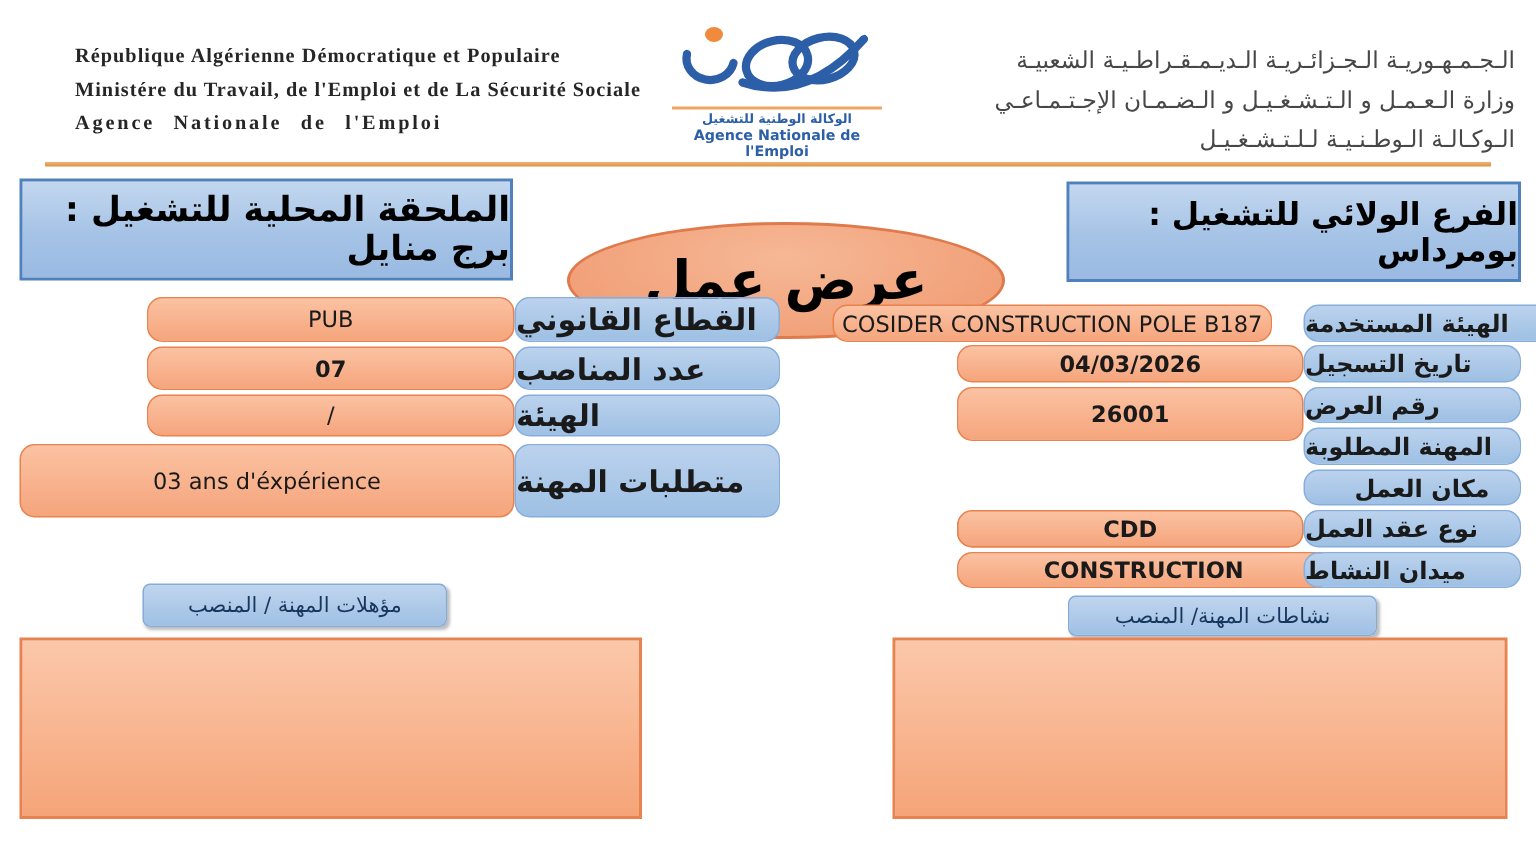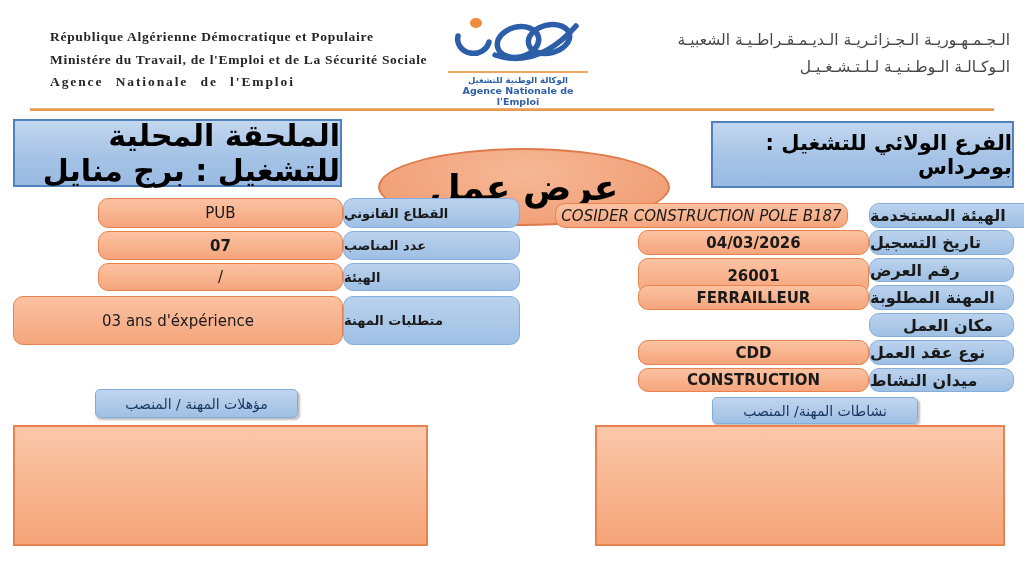--- a/index.html
+++ b/index.html
@@ -28,57 +28,57 @@
     position:absolute;left:30px;top:108px;width:964px;height:3px;
     background:linear-gradient(180deg,#F2B476,#DE9141);
   }
   
   .bbox{
     position:absolute;display:flex;align-items:center;justify-content:center;
     font-weight:bold;color:#000;box-sizing:border-box;direction:rtl;
     background:linear-gradient(180deg,#C3D7EF 0%,#A5C3E6 55%,#9ABAE2 100%);
     border:2px solid #4E81BD;
   }
-  .local{left:13px;top:119px;width:329px;height:68px;font-size:30px;}
+  .local{left:13px;top:119px;width:329px;height:68px;font-size:23px;}
   .wilaya{left:711px;top:121px;width:303px;height:67px;font-size:21px;}
   .ellipse{
     position:absolute;left:378px;top:112px;width:292px;height:78px;
     border-radius:50%;box-sizing:border-box;direction:rtl;
     background:radial-gradient(ellipse at 50% 30%,#F6B896 0%,#F1A078 75%);
     border:2px solid #DE7A4C;
     display:flex;align-items:center;justify-content:center;
     font-size:36px;font-weight:bold;color:#000;margin-top:36px;
   }
   
   .cell{
     position:absolute;display:flex;align-items:center;justify-content:center;
     font-size:15px;color:#1a1a1a;box-sizing:border-box;border-radius:10px;
   }
   .cell.orange{background:linear-gradient(180deg,#FBC2A2 0%,#F5A57C 100%);border:1px solid #E8824E;}
   .cell.blue{background:linear-gradient(180deg,#BBD2ED 0%,#9EC0E4 100%);border:1px solid #86AEDC;}
-  .cell.lbl{justify-content:flex-end;padding-right:10px;font-weight:bold;font-size:13px;direction:rtl;}
+  .cell.lbl{justify-content:flex-end;padding-right:10px;font-weight:bold;font-size:20px;direction:rtl;}
   .cell.rlbl{font-size:16px;padding-right:8px;}
   .cell[data-weight="bold"]{font-weight:bold;}
   
   .lt-v0{left:98px;top:198px;width:245px;height:30px;}
   .lt-v1{left:98px;top:231px;width:245px;height:29px;}
   .lt-v2{left:98px;top:263px;width:245px;height:28px;}
   .lt-v3{left:13px;top:296px;width:330px;height:49px;}
   .lt-l0{left:343px;top:198px;width:177px;height:30px;}
   .lt-l1{left:343px;top:231px;width:177px;height:29px;}
   .lt-l2{left:343px;top:263px;width:177px;height:28px;}
   .lt-l3{left:343px;top:296px;width:177px;height:49px;}
   
-  .rt-v0{left:555px;top:203px;width:293px;height:25px;font-style:italic;}
+  .rt-v0{left:555px;top:203px;width:293px;height:25px;}
   .rt-v1{left:638px;top:230px;width:231px;height:25px;}
   .rt-v2{left:638px;top:258px;width:231px;height:36px;}
   .rt-v3{left:638px;top:285px;width:231px;height:25px;}
   .rt-v4{left:638px;top:313px;width:231px;height:24px;margin-top:28px;}
   .rt-v5{left:638px;top:340px;width:231px;height:25px;}
-  .rt-v6{left:638px;top:368px;width:231px;height:24px;}
+  .rt-v6{left:638px;top:368px;width:249px;height:24px;}
   .rt-l0{left:869px;top:203px;width:171px;height:25px;}
   .rt-l1{left:869px;top:230px;width:145px;height:25px;}
   .rt-l2{left:869px;top:258px;width:145px;height:24px;}
   .rt-l3{left:869px;top:285px;width:145px;height:25px;}
   .rt-l4{left:869px;top:313px;width:145px;height:24px;padding-left:33px;}
   .rt-l5{left:869px;top:340px;width:145px;height:25px;}
   .rt-l6{left:869px;top:368px;width:145px;height:24px;}
   
   .pill{
     position:absolute;display:flex;align-items:center;justify-content:center;
@@ -118,20 +118,21 @@
       </g>
       <ellipse cx="33" cy="11" rx="6" ry="5" fill="#F08A3C"></ellipse>
     </svg>
     <div class="logo-rule"></div>
     <div class="logo-ar">الوكالة الوطنية للتشغيل</div>
     <div class="logo-fr">Agence Nationale de l'Emploi</div>
   </div>
 
   <div class="hdr-right">
     <div>الـجـمـهـوريـة الـجـزائـريـة الـديـمـقـراطـيـة الشعبيـة</div>
+    <div>وزارة الـعـمـل و الـتـشـغـيـل و الـضـمـان الإجـتـمـاعـي</div>
     <div>الـوكـالـة الـوطـنـيـة لـلـتـشـغـيـل</div>
   </div>
 
   <div class="sep"></div>
 
   <div class="bbox local">الملحقة المحلية للتشغيل : برج منايل</div>
   <div class="ellipse">عرض عمل</div>
   <div class="bbox wilaya">الفرع الولائي للتشغيل : بومرداس</div>
 
   <div class="cell orange lt-v0" data-weight="normal">PUB</div>
@@ -142,21 +143,20 @@
   <div class="cell blue lbl lt-l2">الهيئة</div>
   <div class="cell orange lt-v3" data-weight="normal">03 ans d'éxpérience</div>
   <div class="cell blue lbl lt-l3">متطلبات المهنة</div>
 
   <div class="cell orange rt-v0" data-weight="normal">COSIDER CONSTRUCTION POLE B187</div>
   <div class="cell blue lbl rlbl rt-l0">الهيئة المستخدمة</div>
   <div class="cell orange rt-v1" data-weight="bold">04/03/2026</div>
   <div class="cell blue lbl rlbl rt-l1">تاريخ التسجيل</div>
   <div class="cell orange rt-v2" data-weight="bold">26001</div>
   <div class="cell blue lbl rlbl rt-l2">رقم العرض</div>
-  <div class="cell orange rt-v3" data-weight="bold">FERRAILLEUR</div>
   <div class="cell blue lbl rlbl rt-l3">المهنة المطلوبة</div>
   <div class="cell orange rt-v4" data-weight="normal">BORDJ MENAIEL</div>
   <div class="cell blue lbl rlbl rt-l4">مكان العمل</div>
   <div class="cell orange rt-v5" data-weight="bold">CDD</div>
   <div class="cell blue lbl rlbl rt-l5">نوع عقد العمل</div>
   <div class="cell orange rt-v6" data-weight="bold">CONSTRUCTION</div>
   <div class="cell blue lbl rlbl rt-l6">ميدان النشاط</div>
 
   <div class="pill pill-q">مؤهلات المهنة / المنصب</div>
   <div class="bigbox bb-left"></div>

